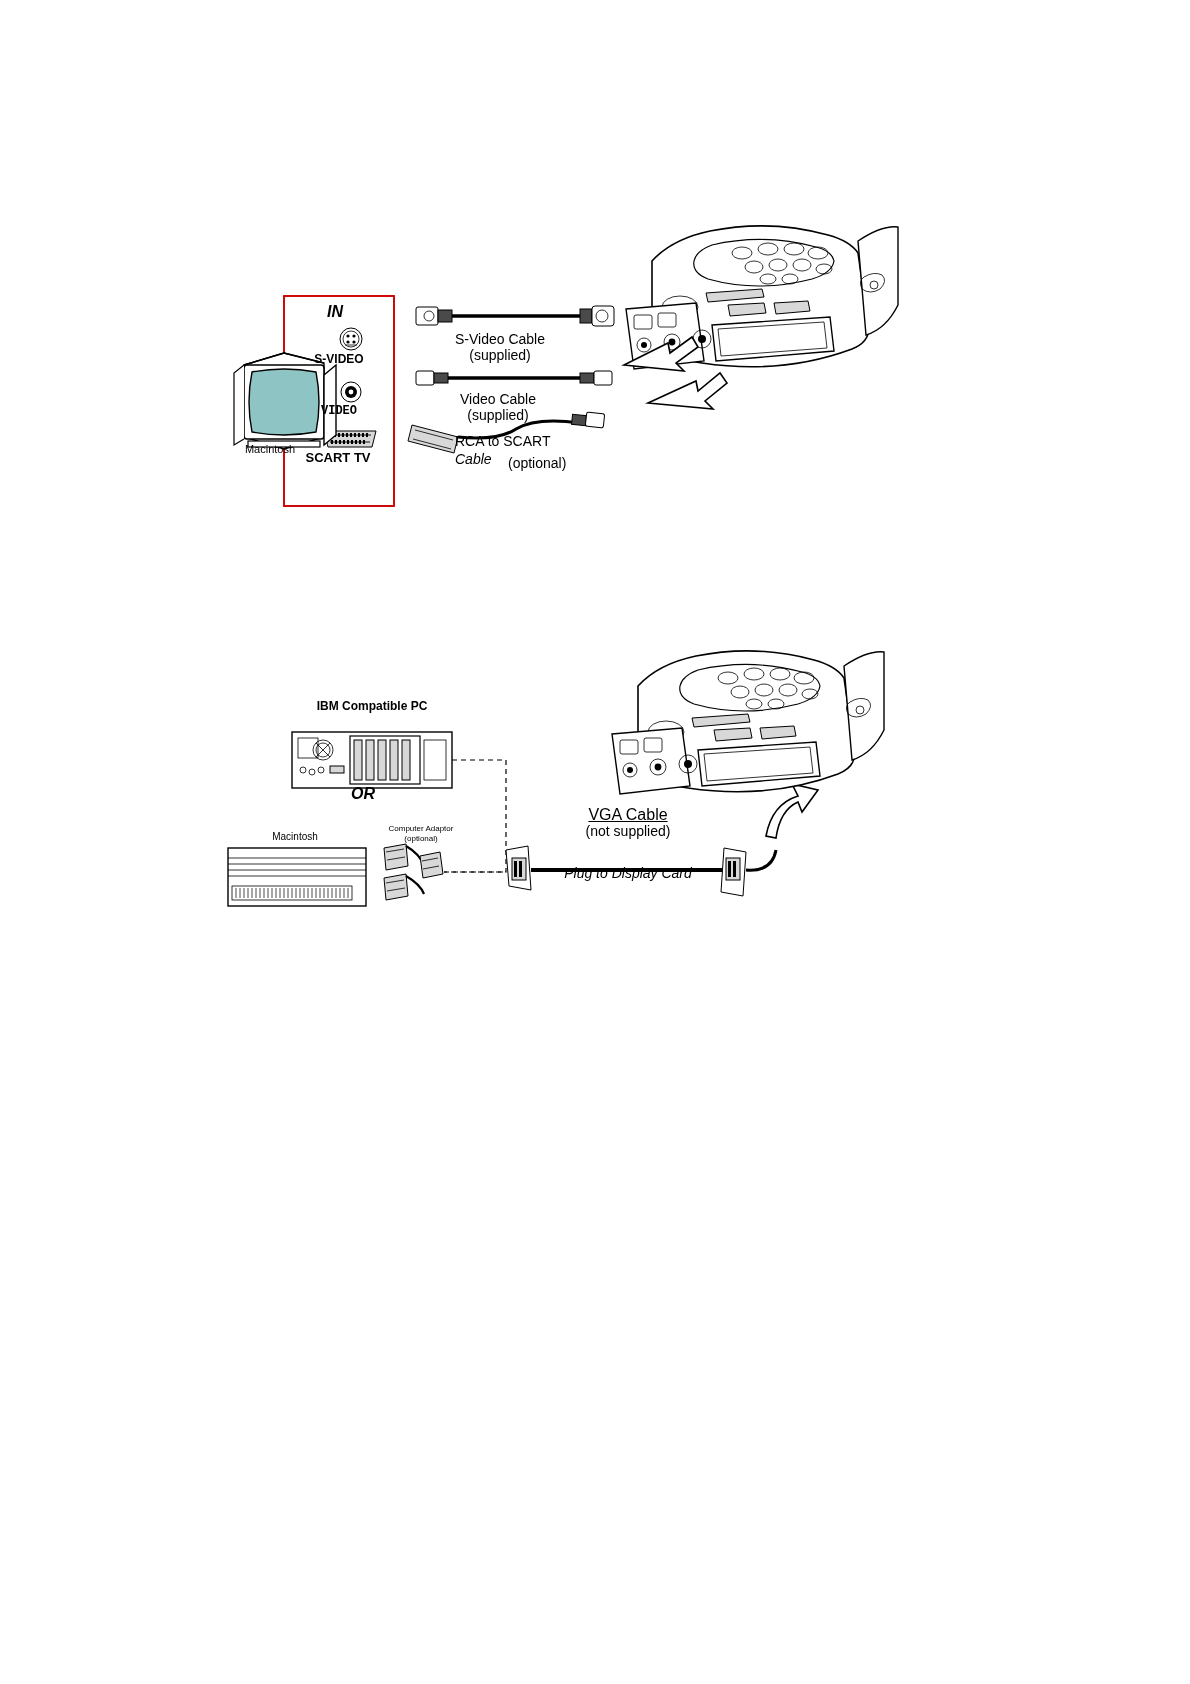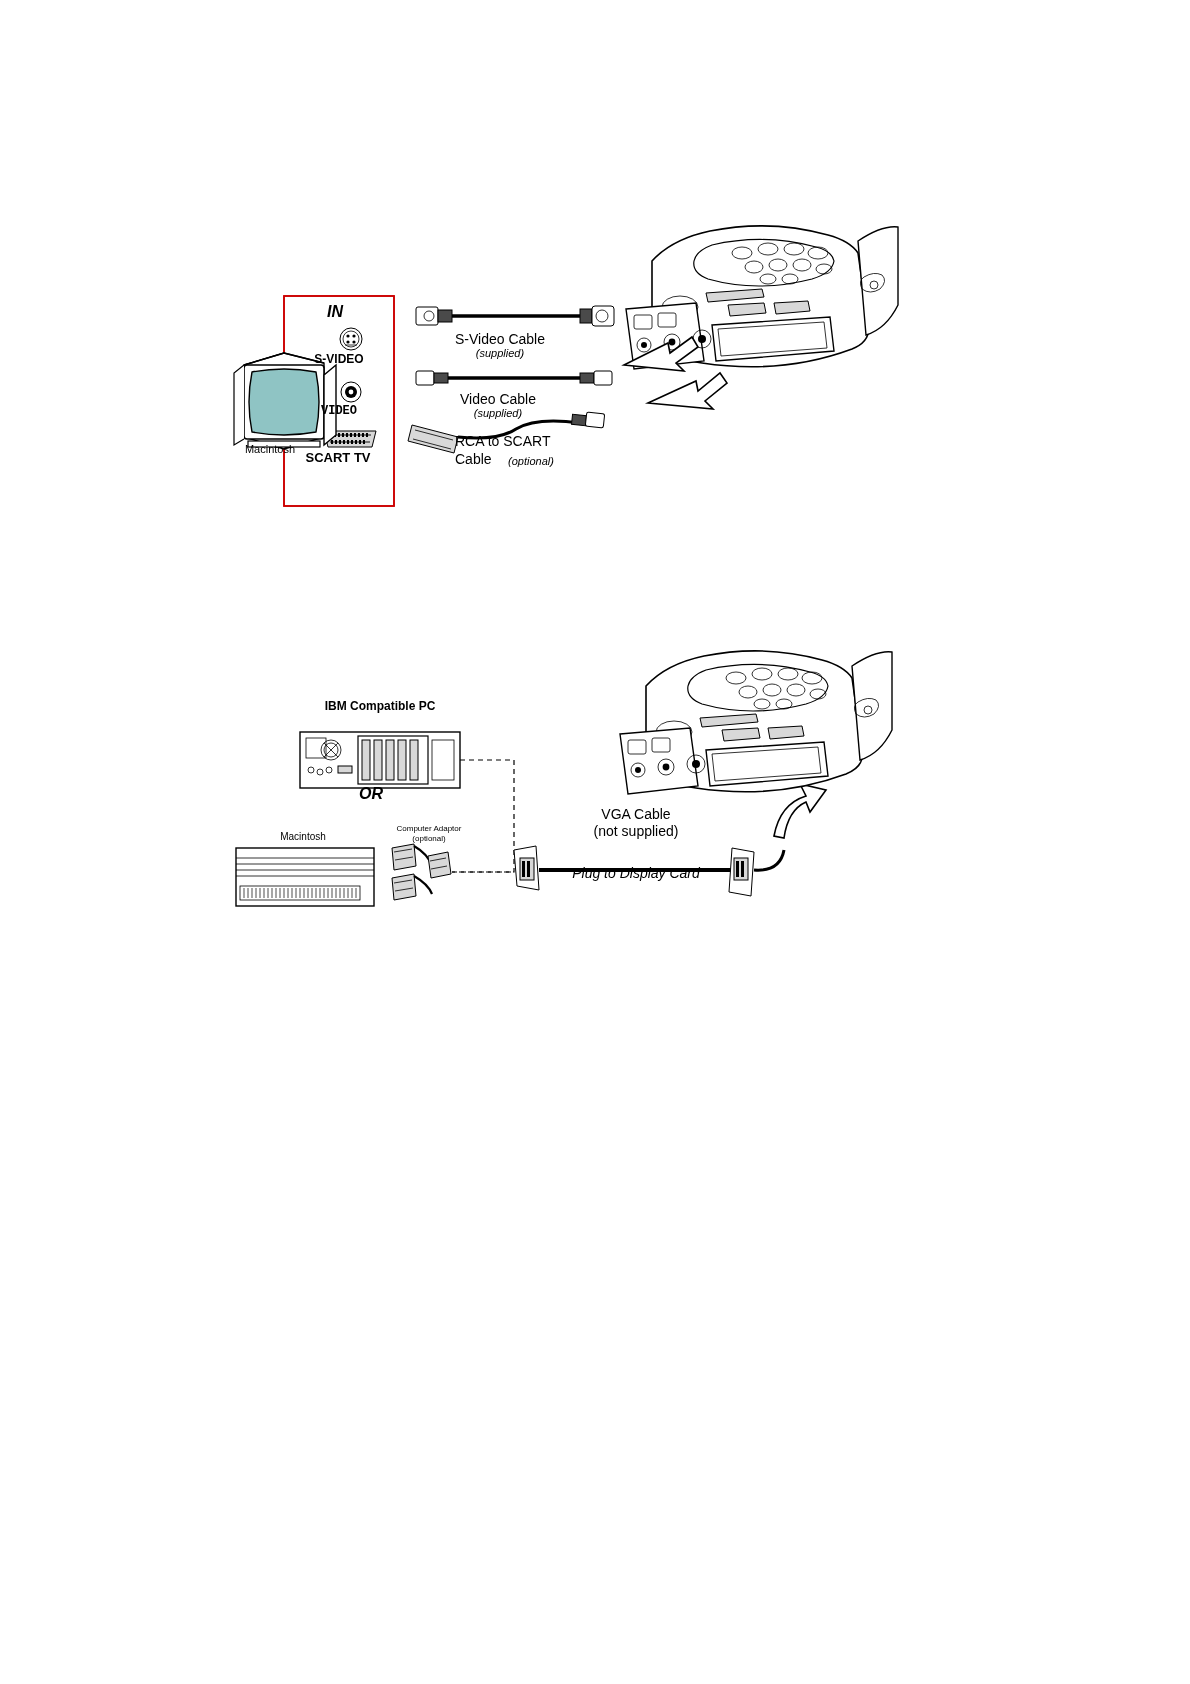--- a/index.html
+++ b/index.html
@@ -23,35 +23,35 @@
     position: absolute;
   }
   #diagram-tv {
     left: 0px;
     top: 179px;
     width: 1190px;
     height: 380px;
     padding-left: 12px;
   }
   #diagram-computer {
-    left: 8px;
+    left: 0px;
     top: 620px;
     width: 1076px;
     height: 330px;
   }
   .lbl {
     position: absolute;
     font-size: 12px;
     line-height: 1.15;
     white-space: nowrap;
   }
   .lbl.center { transform: translateX(-50%); text-align: center; }
   .bold { font-weight: bold; }
   .ital { font-style: italic; }
-  .small { font-size: 11px; font-style: italic; }
+  .small { font-size: 14px; }
   .tiny { font-size: 8px; margin-left: 8px; }
   svg { display: block; overflow: visible; }
   .thin { fill: none; stroke: #000000; stroke-width: 0.8; }
   .fillblack { fill: #000000; stroke: none; }
   .fillwhite { fill: #ffffff; stroke: #000000; stroke-width: 1; }
   .fillgray { fill: #d8d8d8; stroke: #000000; stroke-width: 1; }
   .filldark { fill: #4a4a4a; stroke: #000000; stroke-width: 1; }
   .redbox { fill: none; stroke: #cc0000; stroke-width: 1.6; }
   .dashline { fill: none; stroke: #000000; stroke-width: 1.2; stroke-dasharray: 5 4; }
 </style>
@@ -208,21 +208,21 @@
     <div class="lbl bold center" style="left:338px; top:272px; font-size:13px;">SCART TV</div>
     <div class="lbl center" style="left:270px; top:264px; font-size:11px;">Macintosh</div>
 
     <div class="lbl center" style="left:500px; top:152px; font-size:14px;">S-Video Cable</div>
     <div class="lbl center small" style="left:500px; top:168px;">(supplied)</div>
 
     <div class="lbl center" style="left:498px; top:212px; font-size:14px;">Video Cable</div>
     <div class="lbl center small" style="left:498px; top:228px;">(supplied)</div>
 
     <div class="lbl" style="left:455px; top:254px; font-size:14px;">RCA to SCART</div>
-    <div class="lbl" style="left:455px; top:272px; font-size:14px;">Cable</div>
+    <div class="lbl" style="left:455px; top:272px; font-size:14px;font-style:italic;">Cable</div>
     <div class="lbl small" style="left:508px; top:276px;">(optional)</div>
   </div>
 
   <div class="diagram" id="diagram-computer">
 
     <svg width="1190" height="330" viewBox="0 0 1190 330">
 
       <g>
         <rect x="292" y="112" width="160" height="56" fill="#ffffff" stroke="#000" stroke-width="1.4"></rect>
         <rect x="298" y="118" width="20" height="20" class="thin"></rect>
@@ -328,18 +328,18 @@
         <circle cx="860" cy="90" r="4" class="thin"></circle>
       </g>
     </svg>
 
     <div class="lbl bold center" style="left:372px; top:80px; font-size:12px;">IBM Compatible PC</div>
     <div class="lbl bold ital center" style="left:363px; top:165px; font-size:16px;">OR</div>
     <div class="lbl center" style="left:295px; top:211px; font-size:10px;">Macintosh</div>
     <div class="lbl center tiny" style="left:413px; top:204px;">Computer Adaptor</div>
     <div class="lbl center tiny" style="left:413px; top:214px;">(optional)</div>
 
-    <div class="lbl center" style="left:628px; top:186px; font-size:14px;">VGA Cable</div>
+    <div class="lbl center" style="left:628px; top:186px; font-size:16px;text-decoration:underline;">VGA Cable</div>
     <div class="lbl center" style="left:628px; top:203px; font-size:14px;">(not supplied)</div>
     <div class="lbl center ital" style="left:628px; top:245px; font-size:14px;">Plug to Display Card</div>
   </div>
 
 </div>
 
 </body></html>

